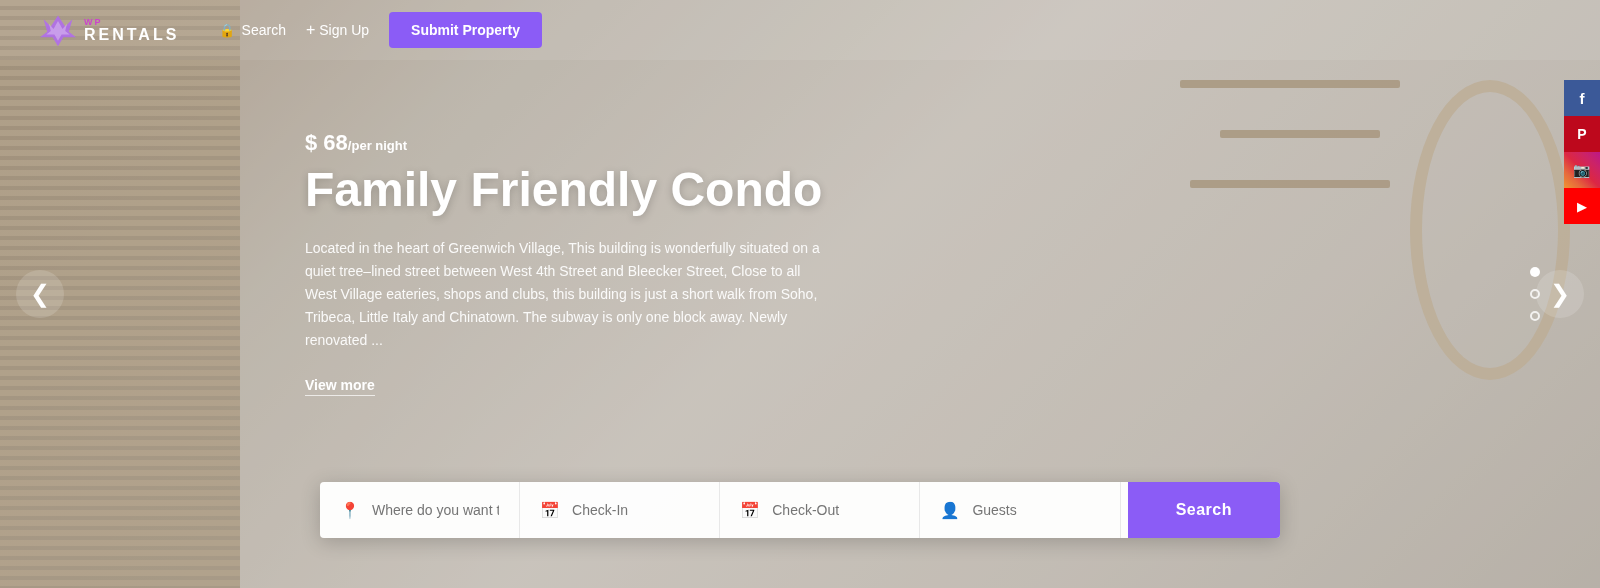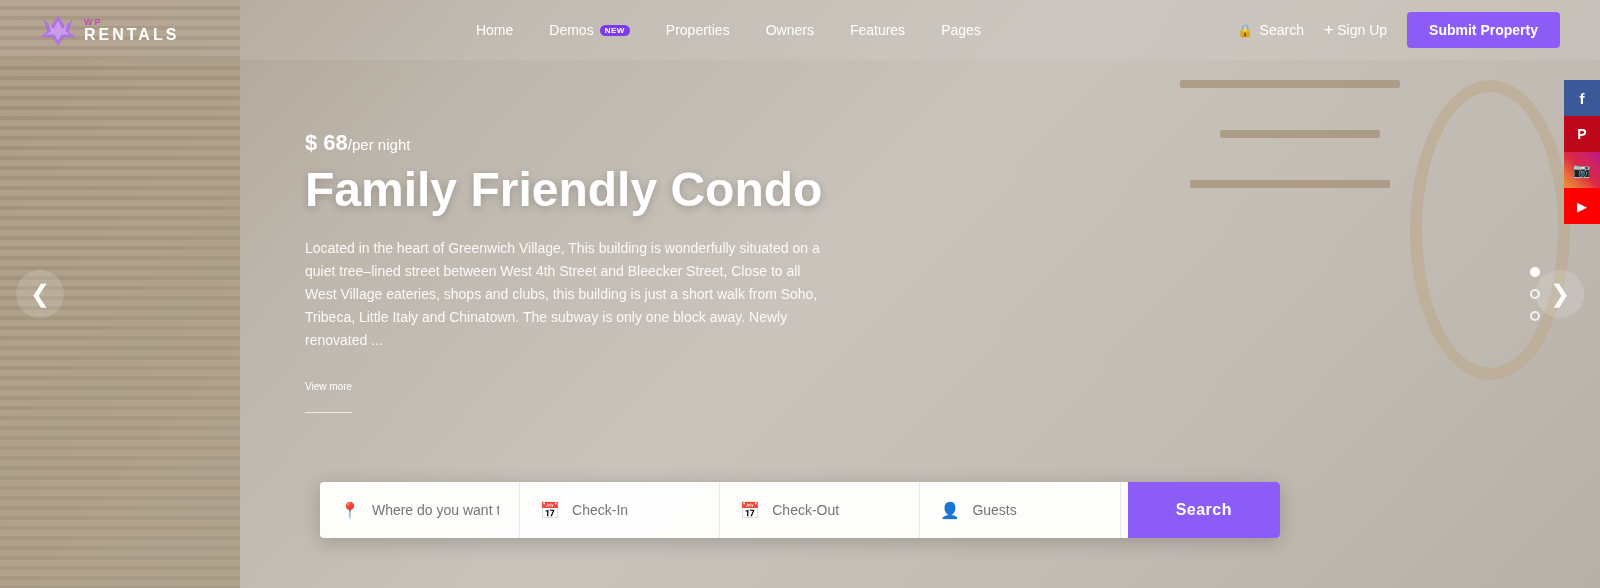--- a/index.html
+++ b/index.html
@@ -215,22 +215,22 @@
       font-size: 15px;
       font-weight: 400;
       margin-bottom: 8px;
       color: #fff;
     }
     .price-amount {
       font-size: 22px;
       font-weight: 700;
     }
     .price-per {
-      font-size: 15px;
-      font-weight: 400;
+      font-size: 13px;
+      font-weight: 700;
     }
 
     .hero-title {
       font-size: 48px;
       font-weight: 700;
       line-height: 1.1;
       margin-bottom: 20px;
       color: #fff;
       text-shadow: 0 2px 8px rgba(0,0,0,0.2);
     }
@@ -238,25 +238,25 @@
     .hero-desc {
       font-size: 14px;
       line-height: 1.65;
       color: rgba(255,255,255,0.92);
       max-width: 530px;
       margin-bottom: 24px;
     }
 
     .btn-view-more {
       color: #fff;
-      font-size: 10px;
-      font-weight: 400;
+      font-size: 14px;
+      font-weight: 700;
       text-decoration: none;
       border-bottom: 1px solid rgba(255,255,255,0.7);
-      padding-bottom: 20px;
+      padding-bottom: 2px;
       cursor: pointer;
       background: none;
       border-top: none;
       border-left: none;
       border-right: none;
     }
 
     
     .slider-dots {
       position: absolute;
@@ -398,41 +398,20 @@
       <svg class="logo-icon" viewBox="0 0 40 40">
         <polygon points="20,4 28,16 36,8 32,22 40,28 26,28 20,38 14,28 0,28 8,22 4,8 12,16" fill="#b06af0" opacity="0.85"></polygon>
         <polygon points="20,10 25,19 30,13 28,21 33,25 24,25 20,32 16,25 7,25 12,21 10,13 15,19" fill="#fff" opacity="0.3"></polygon>
       </svg>
       <div class="logo-text">
         <span class="logo-top">WP</span>
         <span class="logo-bottom">RENTALS</span>
       </div>
     </a>
 
-    <div class="nav-menu">
-      <a class="nav-item">
-        <span>Home</span>
-      </a>
-      <a class="nav-item">
-        <span>Demos</span>
-        <span class="nav-badge">new</span>
-      </a>
-      <a class="nav-item">
-        <span>Properties</span>
-      </a>
-      <a class="nav-item">
-        <span>Owners</span>
-      </a>
-      <a class="nav-item">
-        <span>Features</span>
-      </a>
-      <a class="nav-item">
-        <span>Pages</span>
-      </a>
-    </div>
 
     <div class="nav-actions">
       <button class="btn-login">
         <span style="font-size:13px;">🔒</span>
         <span>Search</span>
       </button>
       <button class="btn-signup">
         <span style="font-size:16px;">+</span>
         <span>Sign Up</span>
       </button>

